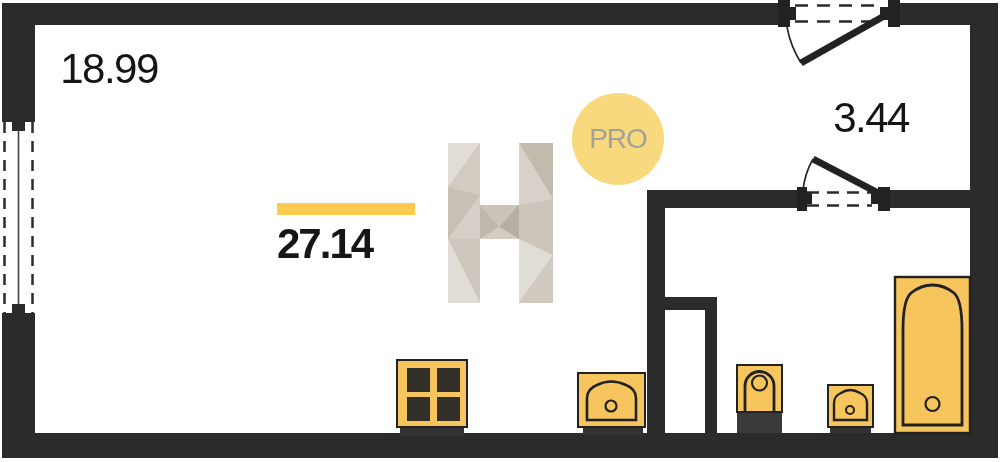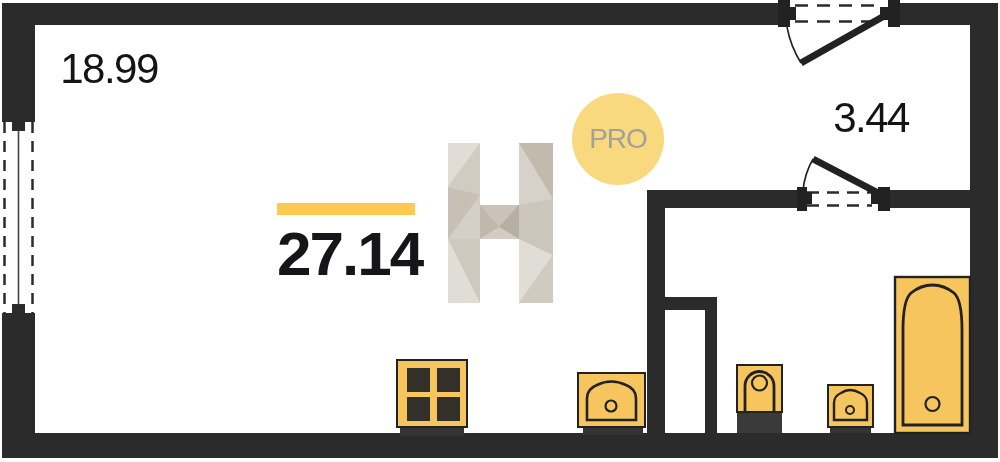--- a/index.html
+++ b/index.html
@@ -24,21 +24,21 @@
     color: #141414;
     white-space: nowrap;
   }
   .total-block { position: absolute; left: 277px; top: 203px; }
   .total-bar {
     width: 138px; height: 12px;
     background: #fbca4e;
   }
   .total-value {
     margin-top: 8px;
-    font-size: 62px;
+    font-size: 42px;
     font-weight: bold;
     letter-spacing: -2px;
     color: #16161a;
     line-height: 1;
     white-space: nowrap;
   }
   .watermark {
     position: absolute;
     left: 446px; top: 143px;
     width: 110px; height: 160px;

